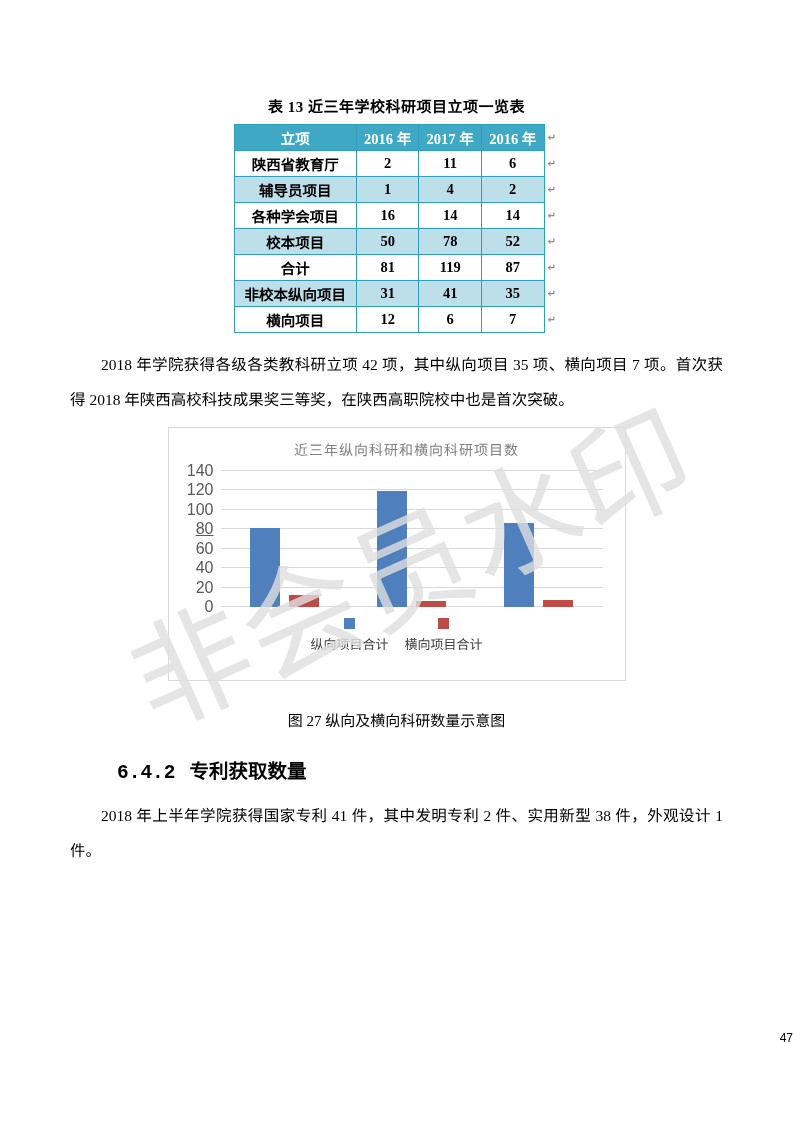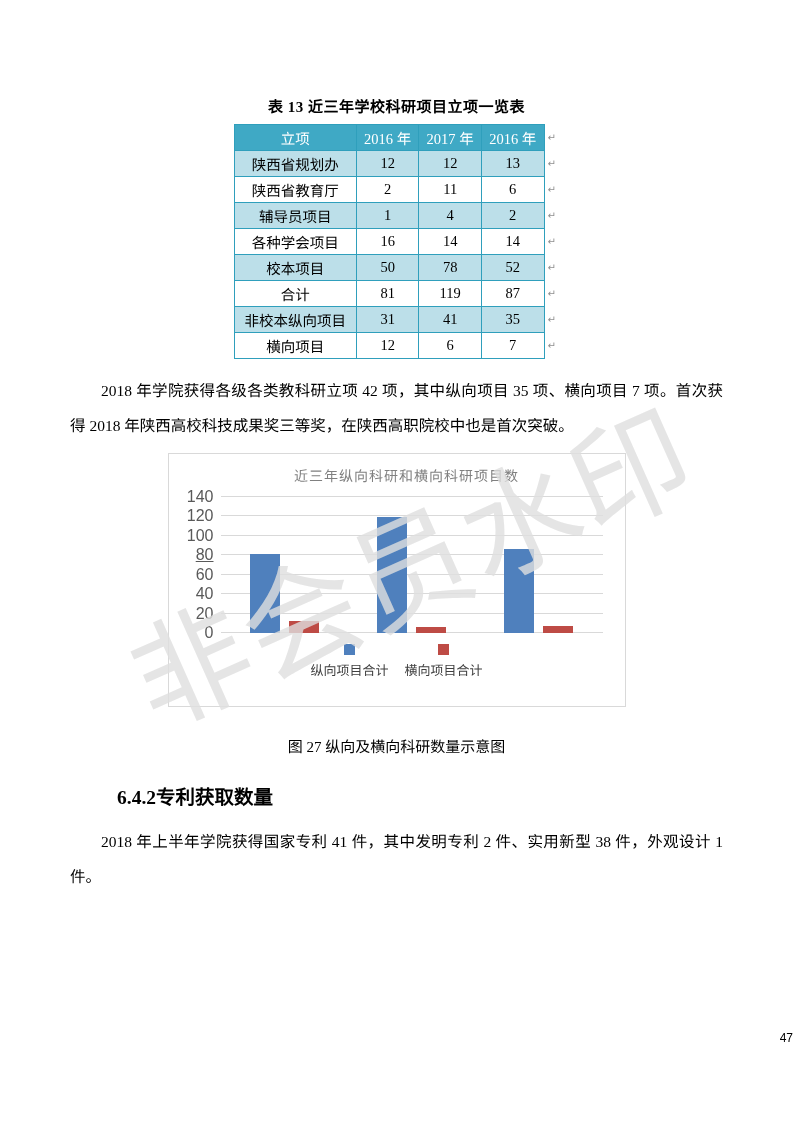--- a/index.html
+++ b/index.html
@@ -12,21 +12,21 @@
   
   .table-caption {
     margin-top:95px; text-align:center;
     font-size:15px; font-weight:bold; letter-spacing:0.5px;
   }
   .tbl-wrap { position:relative; width:326px; margin:8px auto 0; }
   table.projects { border-collapse:collapse; table-layout:fixed; }
   table.projects th, table.projects td {
     border:1px solid var(--tbl-border,#2f9fbc);
     height:26px; text-align:center; vertical-align:middle;
-    font-size:14.5px; font-weight:normal; padding:0 2px;
+    font-size:14.5px; font-weight:bold; padding:0 2px;
   }
   table.projects th.c0, table.projects td.c0 { width:124px; }
   table.projects th.cv, table.projects td.cv { width:63px; }
   table.projects thead th { background:var(--hdr-bg,#3fa9c5); color:#fff; }
   table.projects tr.alt td { background:var(--alt-bg,#bcdfe9); }
   table.projects td.mark, table.projects th.mark {
     border:none; background:transparent !important;
     width:15px; font-size:10px; color:#8f8f8f; text-align:left; padding-left:3px;
     font-family:"DejaVu Sans",sans-serif;
   }
@@ -61,21 +61,21 @@
   }
   .legend {
     display:flex; justify-content:center; align-items:center; gap:16px;
     margin-top:11px; font-size:13px; color:#404040;
   }
   .legend-item { display:flex; align-items:center; gap:5px;flex-direction:column; }
   .swatch { width:11px; height:11px; display:inline-block; }
   
   .fig-caption { margin-top:28px; text-align:center; font-size:15px; }
   .section-heading { margin:25px 0 0 117px; font-size:19.5px; font-weight:bold; }
-  .heading-number { font-family:Liberation Serif, serif; margin-right:0; }
+  .heading-number { font-family:Liberation Mono, monospace; margin-right:14px; }
   .page-number {
     position:absolute; top:1031px; left:0; right:0; text-align:right;
     font-size:12px; font-family:"Liberation Sans",sans-serif;
   }
   
   .watermark {
     position:absolute; top:392px; left:118px; width:580px; height:336px;
     display:flex; align-items:center; justify-content:center;
     transform:rotate(-24deg);
     font-size:118px; white-space:nowrap; letter-spacing:2px;
@@ -95,27 +95,20 @@
         <thead>
           <tr>
             <th class="c0">立项</th>
             <th class="cv">2016 年</th>
             <th class="cv">2017 年</th>
             <th class="cv">2016 年</th>
             <th class="mark">↵</th>
           </tr>
         </thead>
         <tbody>
-          <tr class="alt">
-            <td class="c0">陕西省规划办</td>
-            <td class="cv">12</td>
-            <td class="cv">12</td>
-            <td class="cv">13</td>
-            <td class="mark">↵</td>
-          </tr>
           <tr>
             <td class="c0">陕西省教育厅</td>
             <td class="cv">2</td>
             <td class="cv">11</td>
             <td class="cv">6</td>
             <td class="mark">↵</td>
           </tr>
           <tr class="alt">
             <td class="c0">辅导员项目</td>
             <td class="cv">1</td>

